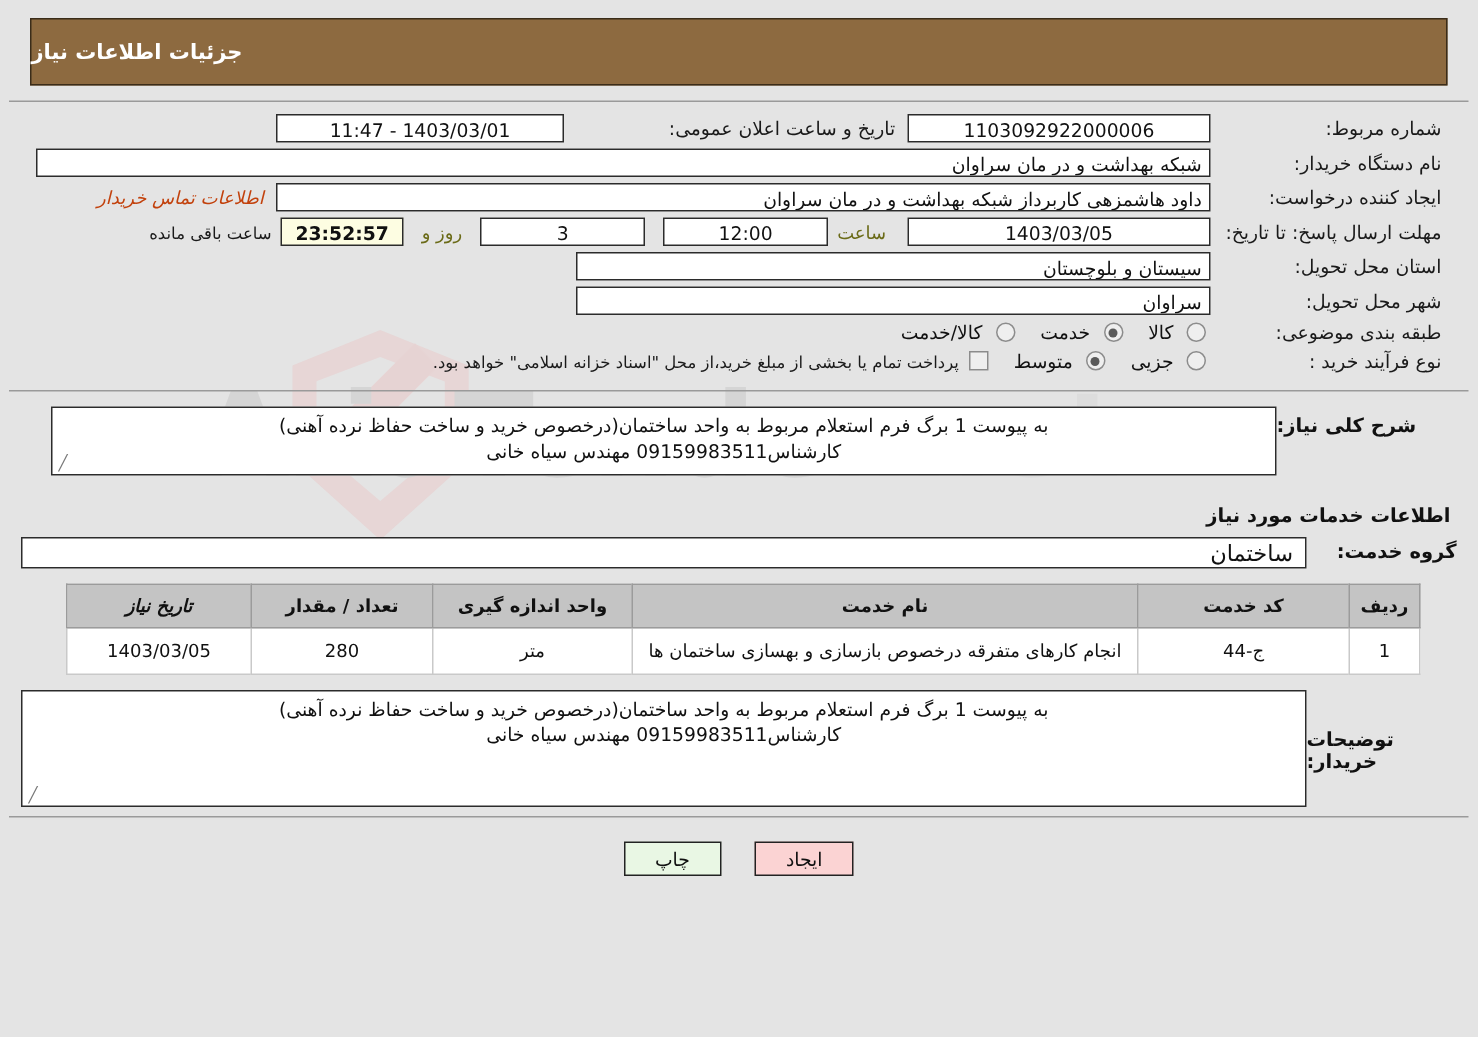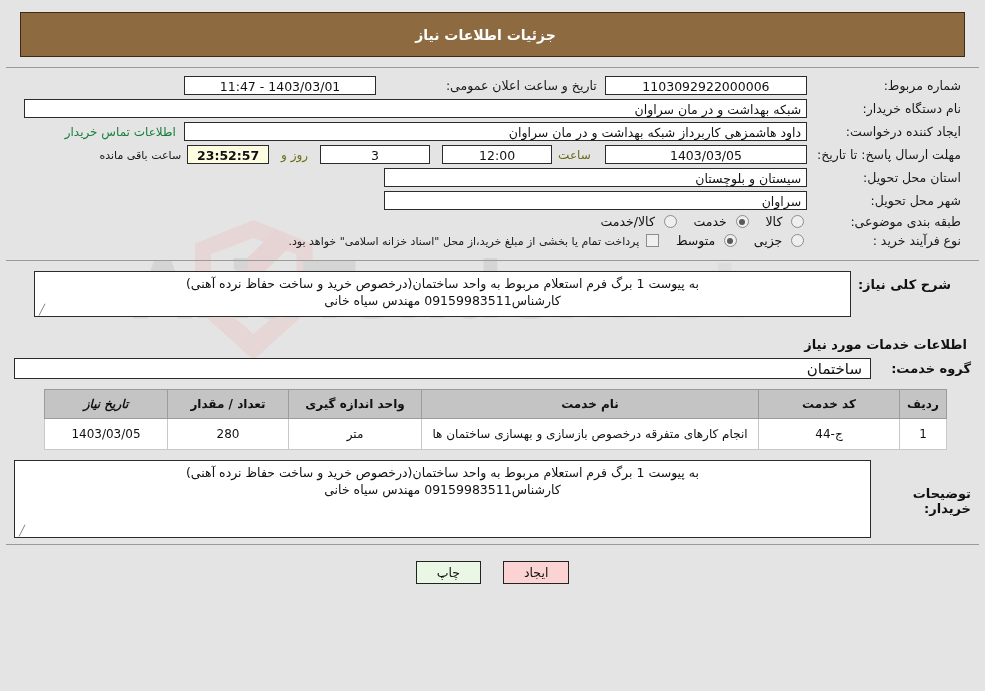--- a/index.html
+++ b/index.html
@@ -43,21 +43,21 @@
     letter-spacing:-2px;white-space:nowrap;
   }
   .wm-text .t2{color:#d9d9d9;}
 
   .content{position:relative;z-index:2;}
 
   
   .header{
     margin:12px 20px 0 20px;height:45px;
     background:#8d6a40;border:1px solid #3a2c19;
-    display:flex;align-items:center;justify-content:center;
+    display:flex;align-items:center;justify-content:flex-end;
     box-sizing:border-box;
   }
   .header-title{
     color:#ffffff;font-size:14px;font-weight:bold;
     padding-right:14px;letter-spacing:.2px;
   }
 
   
   .panel{
     margin:10px 6px 0 6px;
@@ -77,21 +77,21 @@
   .fld{
     border:1px solid #2b2b2b;background:#ffffff;height:19px;
     line-height:19px;font-size:12.5px;color:#111;
     padding:0 5px;box-sizing:border-box;text-align:center;
     white-space:nowrap;overflow:hidden;
   }
   .fld.r{text-align:right;}
   .fld.timer{background:#fdfde2;font-weight:bold;}
 
   .olive{color:#6b6b18;}
-  .link{color:#15803d;}
+  .link{color:#c2410c;font-style:italic;}
   .note{font-size:11px;color:#1a1a1a;}
 
   
   .radio{
     display:inline-block;width:13px;height:13px;border-radius:50%;
     border:1px solid #8c8c8c;background:#efefef;vertical-align:-2px;
     box-sizing:border-box;position:relative;margin:0 3px;
   }
   .radio.on:after{
     content:"";position:absolute;left:2.5px;top:2.5px;
@@ -108,21 +108,21 @@
   
   .sec-title{
     font-size:13px;font-weight:bold;color:#111;
     margin:10px 18px 4px 4px;text-align:right;
   }
 
   
   .ta-row{display:flex;align-items:flex-start;justify-content:flex-start;padding:0 14px;}
   .ta-lbl{
     width:100px;font-size:13px;font-weight:bold;color:#111;
-    text-align:right;padding-top:6px;flex:0 0 auto;
+    text-align:left;padding-top:6px;flex:0 0 auto;
   }
   .ta-box{
     flex:1 1 auto;border:1px solid #2b2b2b;background:#ffffff;
     box-sizing:border-box;padding:3px 6px;position:relative;
     font-size:12.5px;line-height:17px;color:#111;text-align:center;
     white-space:pre-line;overflow:hidden;
   }
   .ta-box.h1{height:46px;}
   .ta-box.h2{height:78px;}
   .grip{

